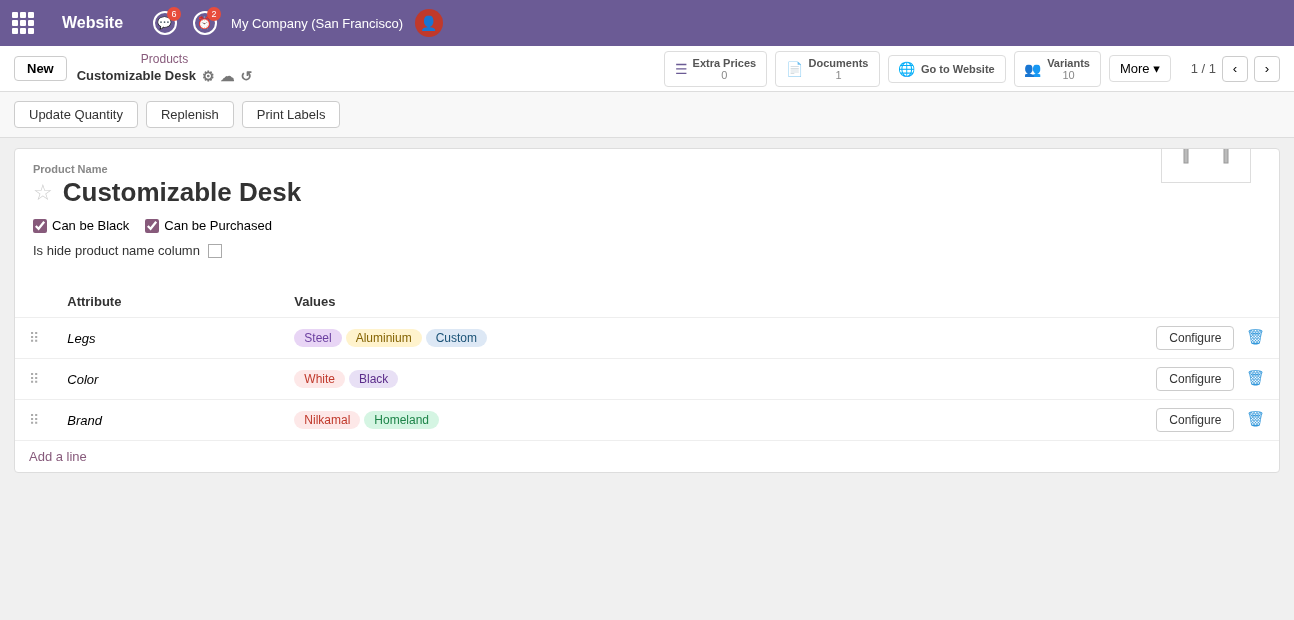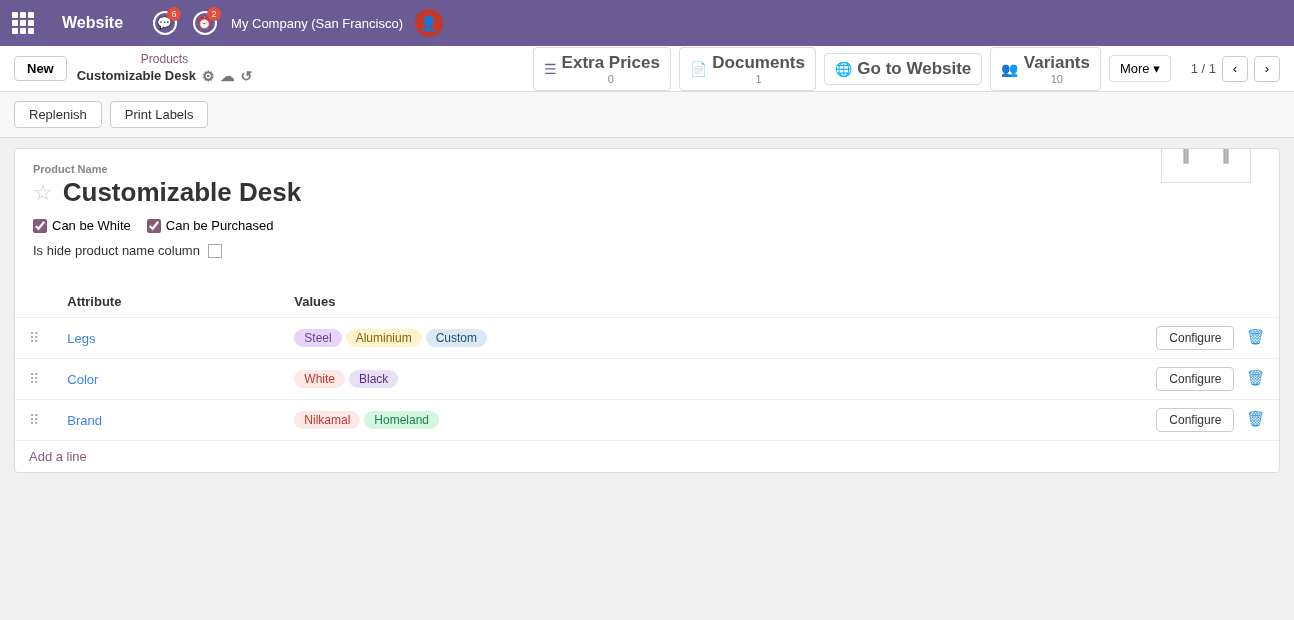--- a/index.html
+++ b/index.html
@@ -110,21 +110,21 @@
       gap: 5px;
       border: 1px solid #ddd;
       border-radius: 4px;
       padding: 5px 10px;
       background: white;
       cursor: pointer;
       font-size: 12px;
       color: #555;
     }
     .action-btn .btn-icon { color: #6b5b95; font-size: 14px; }
-    .action-btn .label-main { font-weight: 600; font-size: 17px; }
+    .action-btn .label-main { font-weight: 600; font-size: 11px; }
     .action-btn .label-count { font-size: 11px; color: #888; }
     .more-btn {
       border: 1px solid #ddd;
       border-radius: 4px;
       padding: 5px 10px;
       background: white;
       cursor: pointer;
       font-size: 13px;
     }
     .pagination { display: flex; align-items: center; gap: 6px; font-size: 13px; color: #555; margin-left: 10px; }
@@ -226,21 +226,21 @@
     .attr-table th {
       text-align: left;
       padding: 8px 14px;
       font-size: 13px;
       font-weight: 700;
       color: #333;
       border-bottom: 1px solid #eee;
     }
     .attr-table td { padding: 8px 14px; border-bottom: 1px solid #eee; vertical-align: middle; }
     .drag-handle { color: #aaa; cursor: grab; font-size: 14px; }
-    .attr-name { font-size: 13px; color: #3b82f6; }
+    .attr-name { font-size: 13px; color: #000000; font-style: italic; }
     .badge {
       display: inline-block;
       padding: 2px 10px;
       border-radius: 12px;
       font-size: 12px;
       margin-right: 4px;
       font-weight: 500;
     }
     .badge-steel { background: #e8d5f5; color: #6b3fa0; }
     .badge-aluminium { background: #fff3cd; color: #856404; }
@@ -336,20 +336,21 @@
     <button class="more-btn">More ▾</button>
   </div>
   <div class="pagination">
     <span>1 / 1</span>
     <button class="pag-btn">‹</button>
     <button class="pag-btn">›</button>
   </div>
 </div>
 
 <div class="subactionbar">
+  <button class="sub-btn">Update Quantity</button>
   <button class="sub-btn">Replenish</button>
   <button class="sub-btn">Print Labels</button>
 </div>
 
 <div class="main-content">
   <div class="product-form">
 
     <div class="product-image">
       <svg viewBox="0 0 60 60" xmlns="http://www.w3.org/2000/svg">
 
@@ -362,21 +363,21 @@
 
     <div class="field-label">Product Name</div>
     <div class="product-title-row">
       <span class="star-icon">☆</span>
       <span class="product-title">Customizable Desk</span>
     </div>
 
     <div class="checkboxes-row">
       <label class="checkbox-item">
         <input type="checkbox" checked="" style="">
-        <span>Can be White</span>
+        <span>Can be Black</span>
       </label>
       <label class="checkbox-item">
         <input type="checkbox" checked="" style="">
         <span>Can be Purchased</span>
       </label>
     </div>
 
 
     <div class="hide-row">
       <span class="hide-label">Is hide product name column</span>

